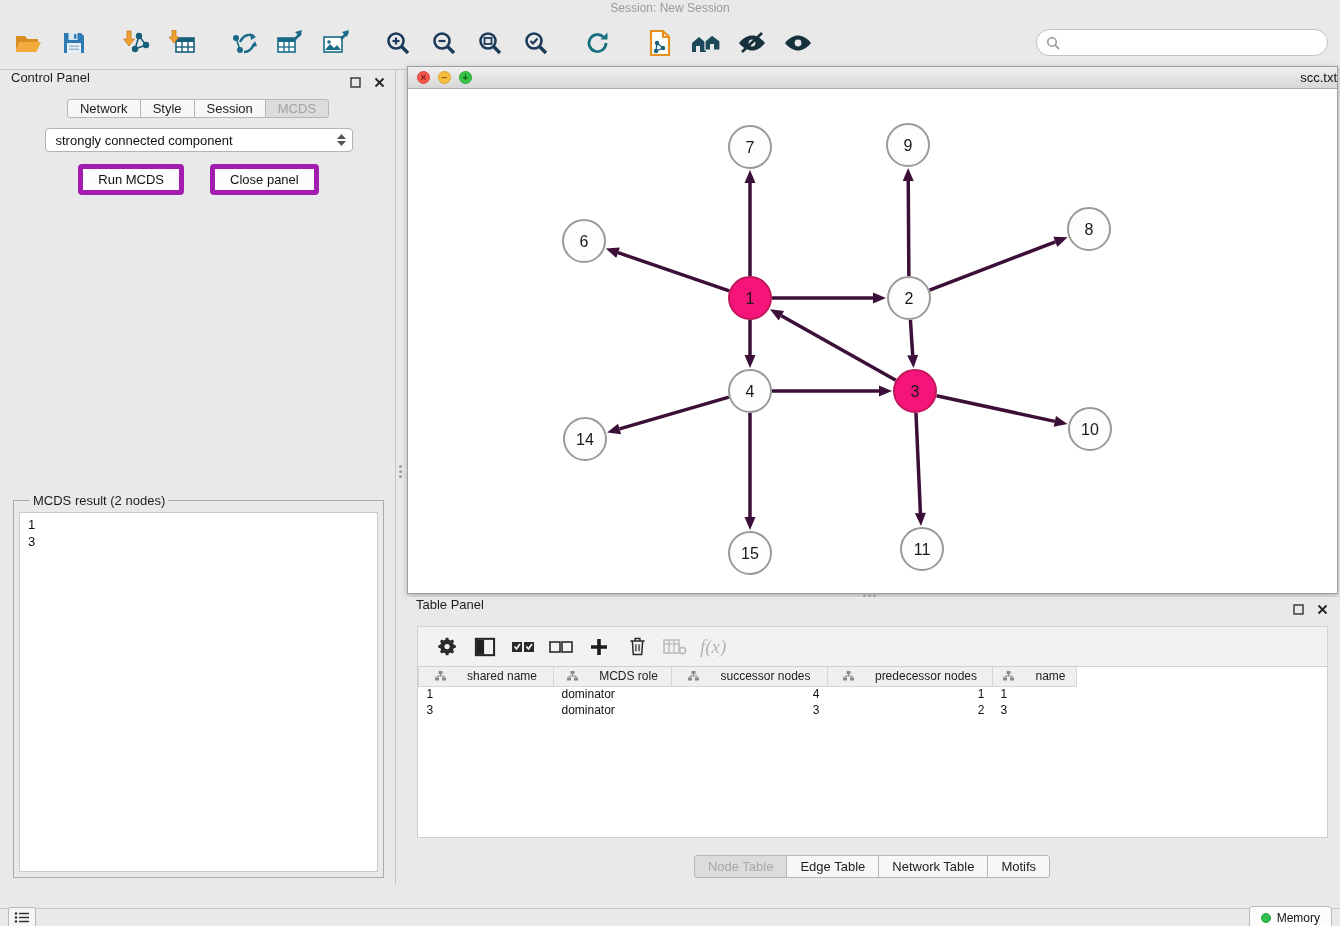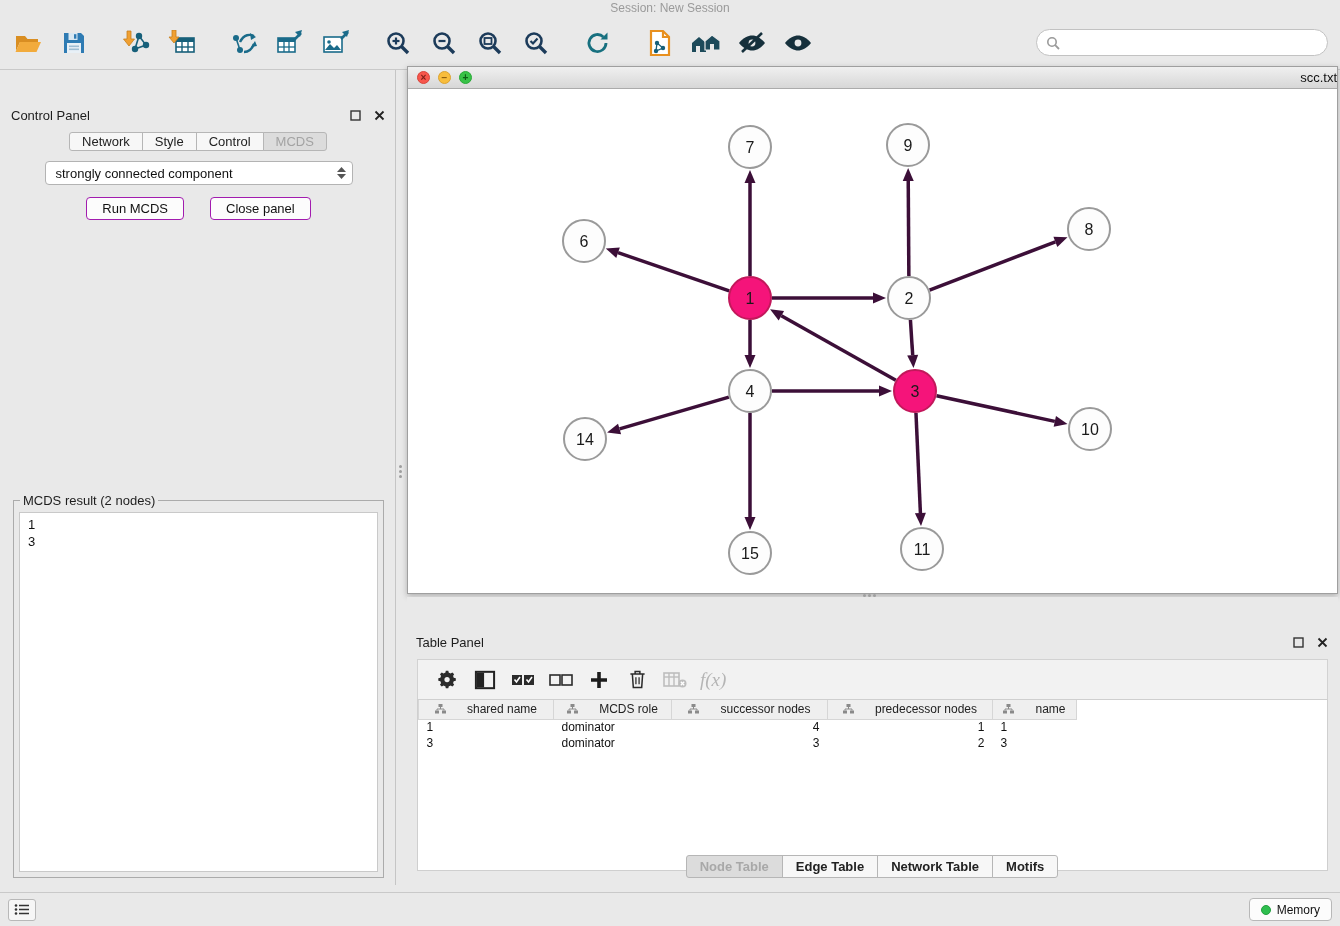--- a/index.html
+++ b/index.html
@@ -19,44 +19,44 @@
   .tb-btn { width:32px; height:32px; display:flex; align-items:center; justify-content:center;
     border-radius:4px; cursor:default; }
   .search { margin-left:auto; width:292px; height:27px; background:#fff;
     border:1px solid #c2c2c2; border-radius:14px; display:flex; align-items:center;
     padding:0 9px; gap:5px; }
   .search input { border:none; outline:none; flex:1; font-size:13px; background:transparent; }
 
   
   .control-panel { position:absolute; left:2px; top:70px; width:394px; height:815px;
     background:#e9e9e9; border-right:1px solid #c5c5c5; }
-  .panel-header { height:24px; display:flex; align-items:center; padding:0 9px;
-    font-size:13px; color:#1d1d1d;margin-top:33px; }
+  .panel-header { height:24px; display:flex; padding:0 9px;
+    font-size:13px; color:#1d1d1d; }
   .panel-controls { margin-left:auto; display:flex; gap:10px; align-items:center; }
   .icon-btn { width:14px; height:14px; display:flex; align-items:center; justify-content:center; }
 
   .cp-tabs { display:flex; justify-content:center; margin-top:5px; }
   .cp-tab { border:1px solid #b6b6b6; background:#f7f7f7; color:#222;
     font-size:13px; padding:1px 12px; margin-left:-1px; }
   .cp-tab:first-child { border-radius:3px 0 0 3px; }
   .cp-tab:last-child { border-radius:0 3px 3px 0; }
   .cp-tab.active { background:#dcdcdc; color:#a3a3a3; }
 
   .opt-label { text-align:center; margin-top:32px; font-size:13px; color:#1d1d1d; }
   .select { width:308px; height:24px; margin:10px auto 0; background:#fff;
     border:1px solid #b3b3b3; border-radius:4px; display:flex; align-items:center;
     padding:0 6px 0 10px; font-size:13px; color:#111; }
   .select .spin { margin-left:auto; display:flex; flex-direction:column; gap:2px; }
   .btn-row { display:flex; justify-content:center; gap:26px; margin-top:12px; }
-  .btn { border:1px solid #a21caf; background:#fcfcfc; border-radius:4px;
+  .btn { border:5px solid #a21caf; background:#fcfcfc; border-radius:4px;
     font-size:13px; color:#111; padding:3px 15px; }
 
   .result-box { position:absolute; left:11px; right:11px; top:423px; bottom:7px;
     border:1px solid #ababab; background:#e9e9e9; }
-  .result-box legend { font-size:13px; color:#1d1d1d; margin-left:6px; padding:0 3px; }
+  .result-box legend { font-size:13px; color:#1d1d1d; margin-left:16px; padding:0 3px; }
   .result-list { position:absolute; left:5px; right:5px; top:4px; bottom:5px;
     background:#fff; border:1px solid #c9c9c9; padding:3px 8px;
     font-size:13px; color:#111; line-height:17px; overflow:hidden; }
 
   
   .v-splitter { position:absolute; left:397px; top:70px; width:10px; height:815px; }
   .v-grip { position:absolute; left:2px; top:395px; display:flex; flex-direction:column; gap:2px; }
   .v-grip i, .h-grip i { width:3px; height:3px; border-radius:50%; background:#9f9f9f; display:block; }
   .h-grip { position:absolute; left:455px; bottom:-4px; display:flex; gap:2px; }
 
@@ -85,27 +85,27 @@
 
   .table-wrap { margin:0 10px; background:#fff; border:1px solid #cfcfcf; height:172px; overflow:hidden; }
   table.node-table { border-collapse:collapse; font-size:12px; table-layout:fixed; }
   table.node-table th { background:#efefef; border:1px solid #d6d6d6; border-top:none;
     font-weight:normal; color:#222; height:19px; padding:0 4px; }
   table.node-table th .th-inner { display:flex; align-items:center; justify-content:center; gap:21px; }
   table.node-table td { height:16px; padding:0 8px; color:#111; border:none; }
 
   .tp-tabs { position:absolute; bottom:10px; left:0; right:0; display:flex; justify-content:center; }
   .tp-tab { border:1px solid #b6b6b6; background:#f7f7f7; color:#222; font-size:13px;
-    padding:3px 13px; margin-left:-1px;font-weight:bold; }
+    padding:3px 13px; margin-left:-1px; }
   .tp-tab:first-child { border-radius:3px 0 0 3px; }
   .tp-tab:last-child { border-radius:0 3px 3px 0; }
   .tp-tab.active { background:#dcdcdc; color:#a8a8a8; }
 
   
-  .statusbar { position:absolute; left:0; right:0; bottom:0; height:34px;
+  .statusbar { position:absolute; left:0; right:0; bottom:0; height:18px;
     border-top:1px solid #c9c9c9; background:#e9e9e9; display:flex; align-items:center;
     padding:0 8px;justify-content:flex-end; }
   .status-left-btn { width:28px; height:22px; border:1px solid #b8b8b8; border-radius:3px;
     background:#f6f6f6; display:flex; align-items:center; justify-content:center; }
   .memory-btn { margin-left:auto; height:23px; border:1px solid #b8b8b8; border-radius:4px;
     background:#fcfcfc; display:flex; align-items:center; gap:6px; padding:0 11px;
     font-size:12px; color:#111; }
   .memory-dot { width:10px; height:10px; border-radius:50%; background:#2fbf4f;
     border:1px solid #23a040; }
 </style>
@@ -291,21 +291,21 @@
           <svg width="11" height="11" viewBox="0 0 11 11">
               <path d="M1.5 1.5l8 8M9.5 1.5l-8 8" stroke="#222" stroke-width="1.8"></path>
             </svg>
         </span>
       </div>
     </div>
 
     <div class="cp-tabs">
       <div class="cp-tab">Network</div>
       <div class="cp-tab">Style</div>
-      <div class="cp-tab">Control</div>
+      <div class="cp-tab">Session</div>
       <div class="cp-tab active">MCDS</div>
     </div>
 
 
     <div class="select">
       <span>strongly connected component</span>
       <span class="spin">
         <svg width="9" height="5" viewBox="0 0 9 5">
             <path d="M0 5l4.5-5L9 5z" fill="#555"></path>
           </svg>

